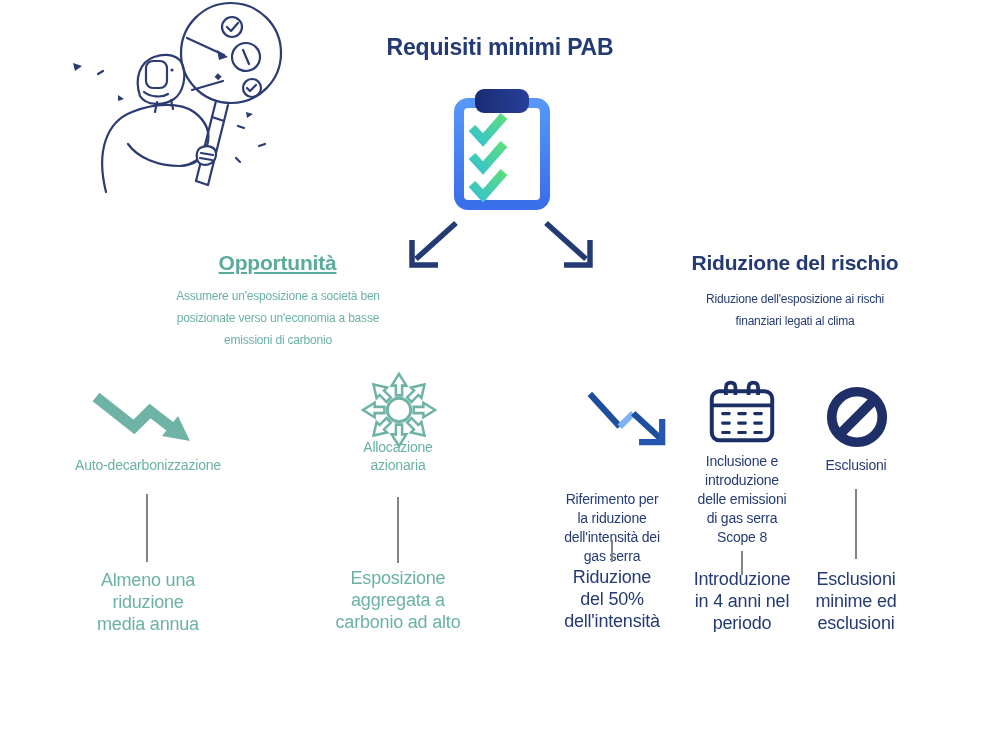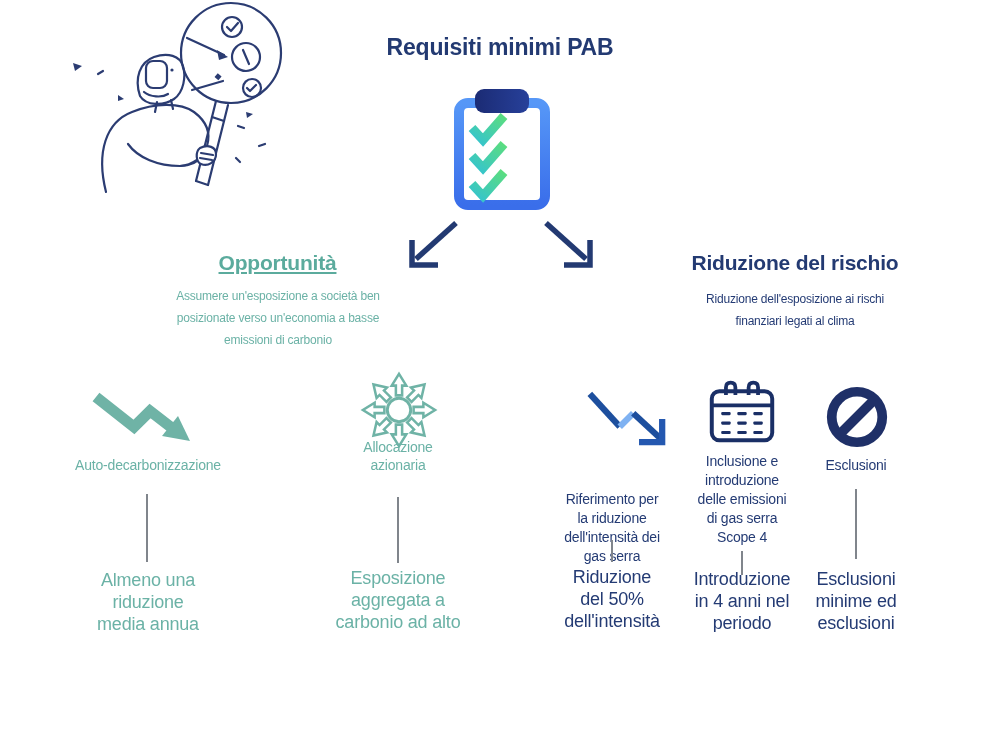--- a/index.html
+++ b/index.html
@@ -194,21 +194,21 @@
         <rect x="14" y="54" width="10" height="3.4" rx="1.2"></rect>
           <rect x="31" y="54" width="10" height="3.4" rx="1.2"></rect>
           <rect x="48" y="54" width="10" height="3.4" rx="1.2"></rect>
       </g>
     </svg>
   </div>
   <div class="abs center item-label navy pre" style="left:672px;top:452px;width:140px;">Inclusione e
 introduzione
 delle emissioni
 di gas serra
-Scope 4</div>
+Scope 8</div>
   <div class="abs vline" style="left:741px;top:551px;height:24px;"></div>
   <div class="abs center item-detail navy pre" style="left:667px;top:568px;width:150px;">Introduzione
 in 4 anni nel
 periodo
 2020-2024</div>
 
   <div class="abs" style="left:823px;top:383px;width:68px;height:68px;">
     <svg width="68" height="68" viewBox="0 0 70 70" fill="none" stroke="#1F3068" stroke-width="10">
       <circle cx="35" cy="35" r="26"></circle>
       <path d="M17,53 L53,17"></path>

